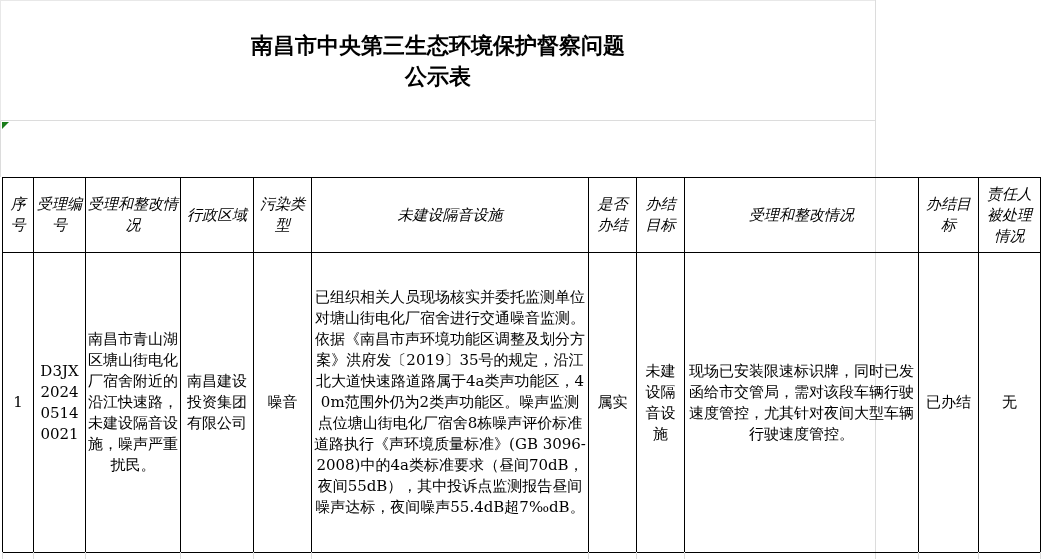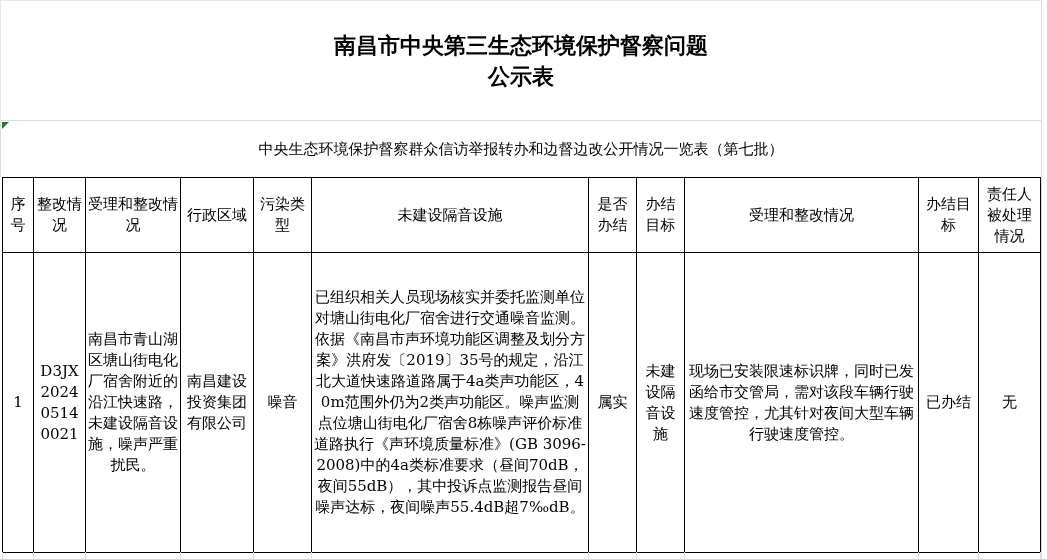--- a/index.html
+++ b/index.html
@@ -5,21 +5,21 @@
   * { box-sizing: border-box; margin: 0; padding: 0; }
   html, body {
     width: 1047px; height: 559px;
     background: #ffffff;
     color: #000000;
     font-family: "DejaVu Serif", "Liberation Serif", serif;
     overflow: hidden;
   }
   .sheet {
     position: relative;
-    width: 1042px; height: 559px;
+    width: 876px; height: 559px;
     border-right: 1px solid #dcdcdc;
   }
   .title-block {
     height: 121px;
     border-top: 1px solid #e8e8e8;
     border-left: 1px solid #e8e8e8;
     border-bottom: 1px solid #dcdcdc;
     display: flex; flex-direction: column;
     justify-content: center; align-items: center;
     font-size: 22px; font-weight: bold;
@@ -50,21 +50,21 @@
     border: 1px solid #000000;
     font-size: 15px;
     font-weight: normal;
     line-height: 21px;
     text-align: center;
     vertical-align: middle;
     padding: 1px 2px;
     word-break: break-all;
     overflow: hidden;
   }
-  tr.header-row { height: 75px; }
+  tr.header-row { height: 75px; font-style: italic; }
   tr.data-row   { height: 300px; }
   td.align-left { text-align: left; margin-left: 41px; }
   .stub {
     position: absolute;
     top: 552px;
     width: 1px; height: 7px;
     background: #dcdcdc;
   }
 </style>
 </head>
@@ -72,41 +72,40 @@
 
 <div class="sheet">
 
   <div class="title-block">
     <div>南昌市中央第三生态环境保护督察问题</div>
     <div>公示表</div>
   </div>
 
   <div class="subtitle-row">
     <span class="error-marker" style="background: rgb(26, 125, 26);"></span>
-    <div>中央生态环境保护督察群众信访举报转办和边督边改公开情况一览表（第七批）</div>
   </div>
 
   <table class="main">
     <colgroup>
       <col style="width:31px">
         <col style="width:52px">
         <col style="width:95px">
       <col style="width:73px">
         <col style="width:58px">
         <col style="width:277px">
       <col style="width:48px">
         <col style="width:48px">
         <col style="width:234px">
       <col style="width:60px">
         <col style="width:62px">
     </colgroup>
     <thead>
       <tr class="header-row">
         <th>序号</th>
-        <th>整改情况</th>
+        <th>受理编号</th>
         <th>受理和整改情况</th>
         <th>行政区域</th>
         <th>污染类型</th>
         <th>未建设隔音设施</th>
         <th>是否办结</th>
         <th>办结目标</th>
         <th>受理和整改情况</th>
         <th>办结目标</th>
         <th>责任人被处理情况</th>
       </tr>

